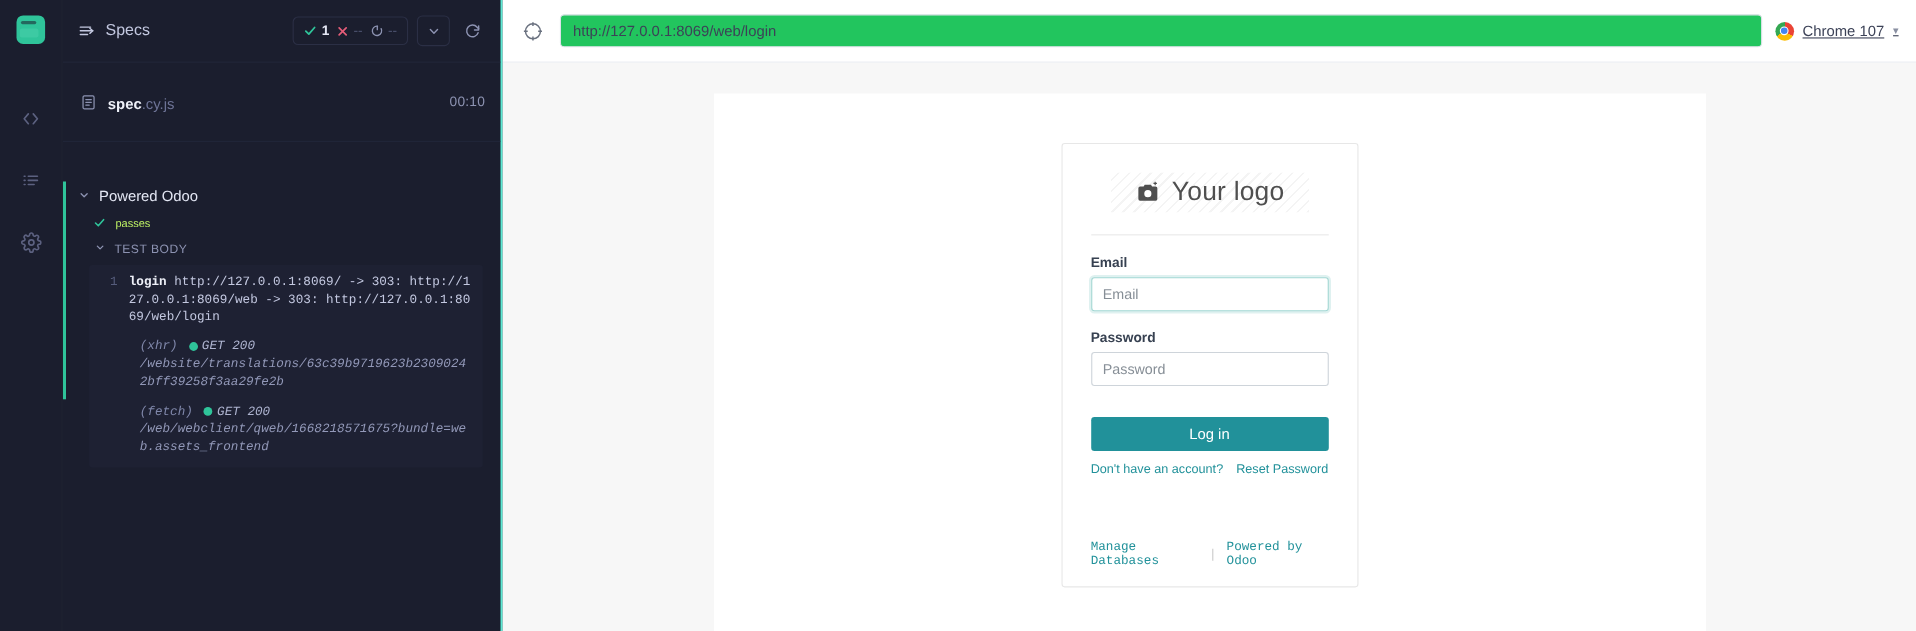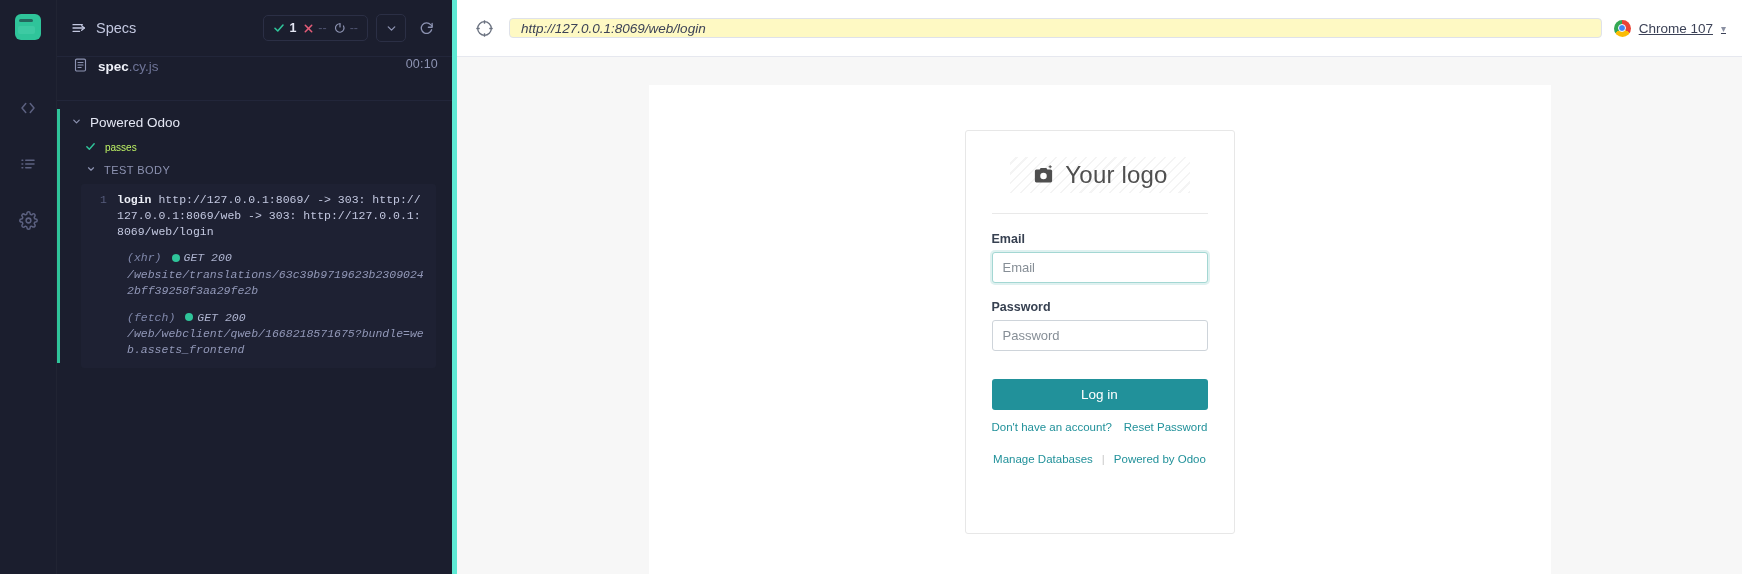--- a/index.html
+++ b/index.html
@@ -62,21 +62,22 @@
   .rail-btn svg { display:block; }
 
   
   .reporter {
     width: 400px;
     flex: 0 0 400px;
     background: #1b1e2e;
     display: flex;
     flex-direction: column;
     overflow: hidden;
-    border-right: 5px solid #5eead4;
+    border-right: 2px solid #5eead4;
+    gap: 28px;
   }
 
   .reporter-header {
     height: 57px;
     flex: 0 0 57px;
     display: flex;
     align-items: center;
     padding: 0 14px 0 14px;
     border-bottom: 1px solid #22263a;
   }
@@ -243,30 +244,29 @@
     border-bottom:1px solid #e6e8ef;
   }
   .selector-btn {
     width: 26px; height: 26px;
     display:flex; align-items:center; justify-content:center;
     color:#6b7280;
     cursor:pointer;
   }
   .url-input {
     flex: 1 1 auto;
-    height: 20px;
+    height: 30px;
     border: 1px solid #dfe2ea;
     border-radius: 4px;
-    background:#fef9c3;
+    background:#22c55e;
     color:#3c4257;
     font-size: 13.5px;
     padding: 0 11px;
     font-family: "Liberation Sans", sans-serif;
     outline: none;
-    font-style: italic;
   }
   .browser-sel {
     display:flex;
     align-items:center;
     gap: 8px;
     color:#3c4257;
     font-size: 13.5px;
     padding-right: 4px;
     cursor:pointer;
     white-space: nowrap;
@@ -371,26 +371,27 @@
   }
   .links-row {
     display:flex;
     justify-content:space-between;
     margin-top: 11px;
     font-size: 11.5px;
   }
   .links-row a { color:#21919a; text-decoration:none; cursor:pointer; }
 
   .foot-links {
-    margin-top: 20px;
+    margin-top: 58px;
     display:flex;
     align-items:center;
     justify-content:center;
     gap: 9px;
     font-size: 11.5px;
+    font-family: Liberation Mono, monospace;
   }
   .foot-links a { color:#21919a; text-decoration:none; cursor:pointer; }
   .foot-div { color:#c9c9c9; }
 </style>
 </head>
 <body>
 
 <div class="app">
 
   <div class="rail">

